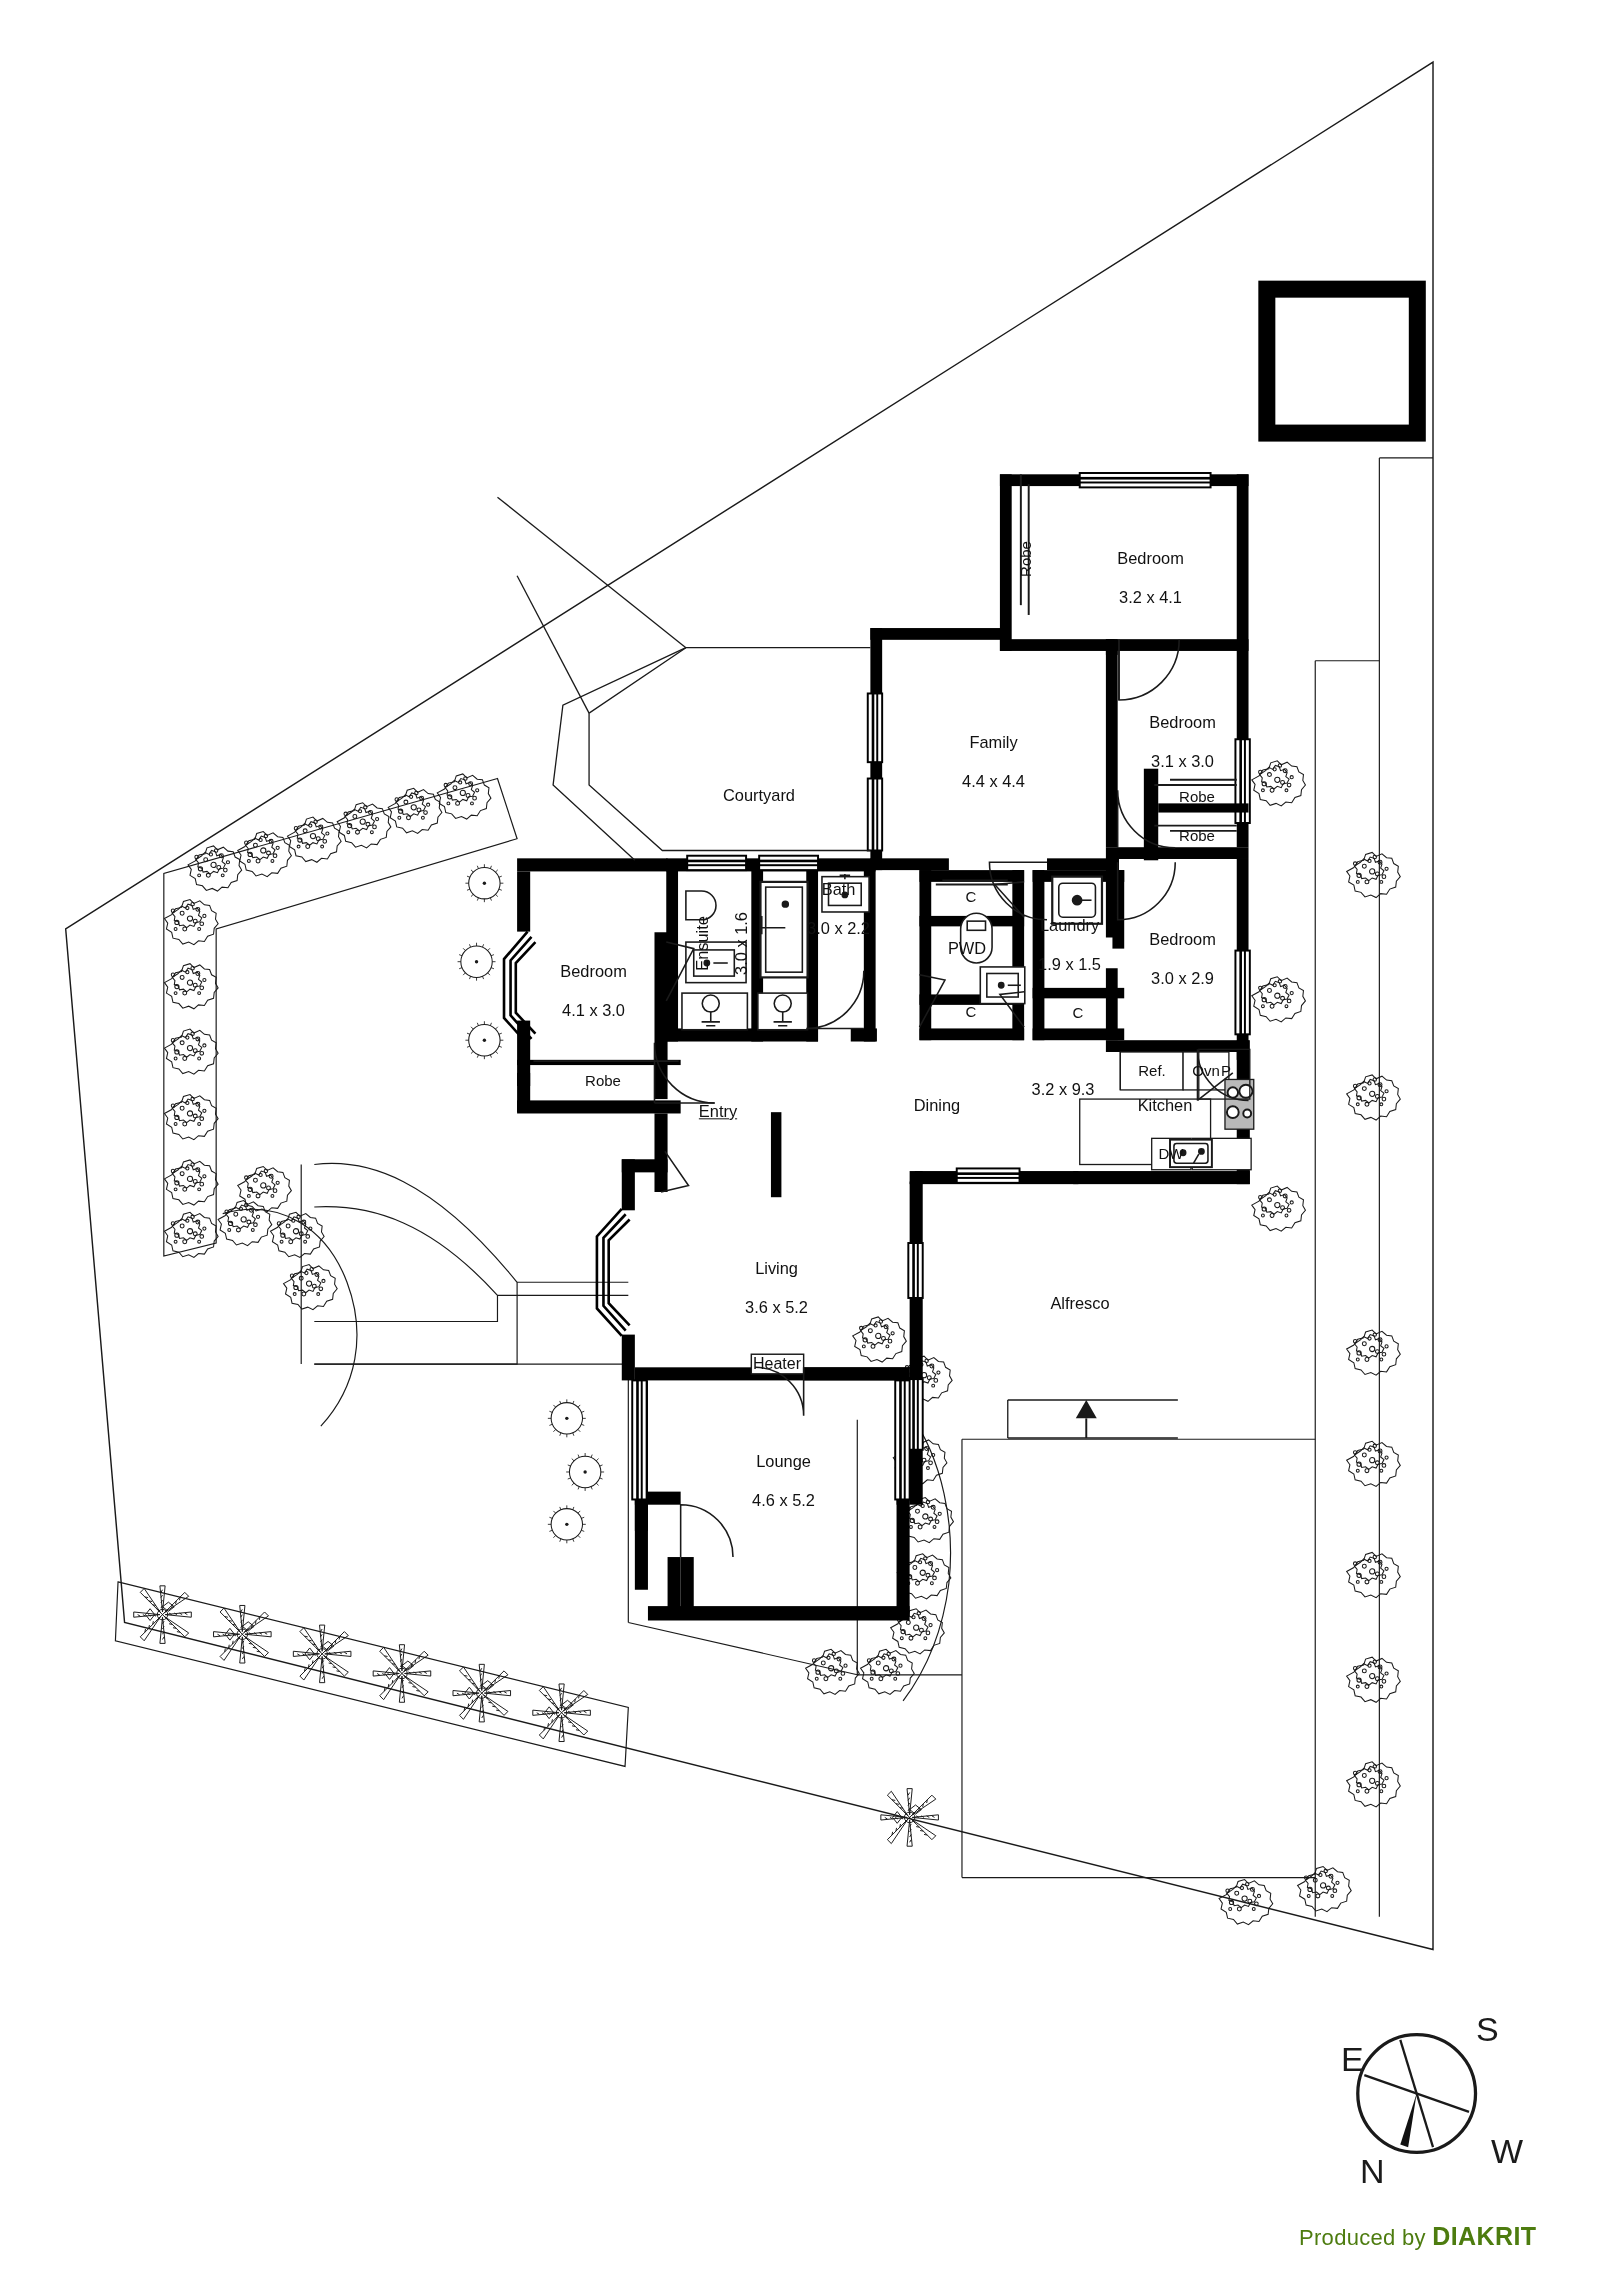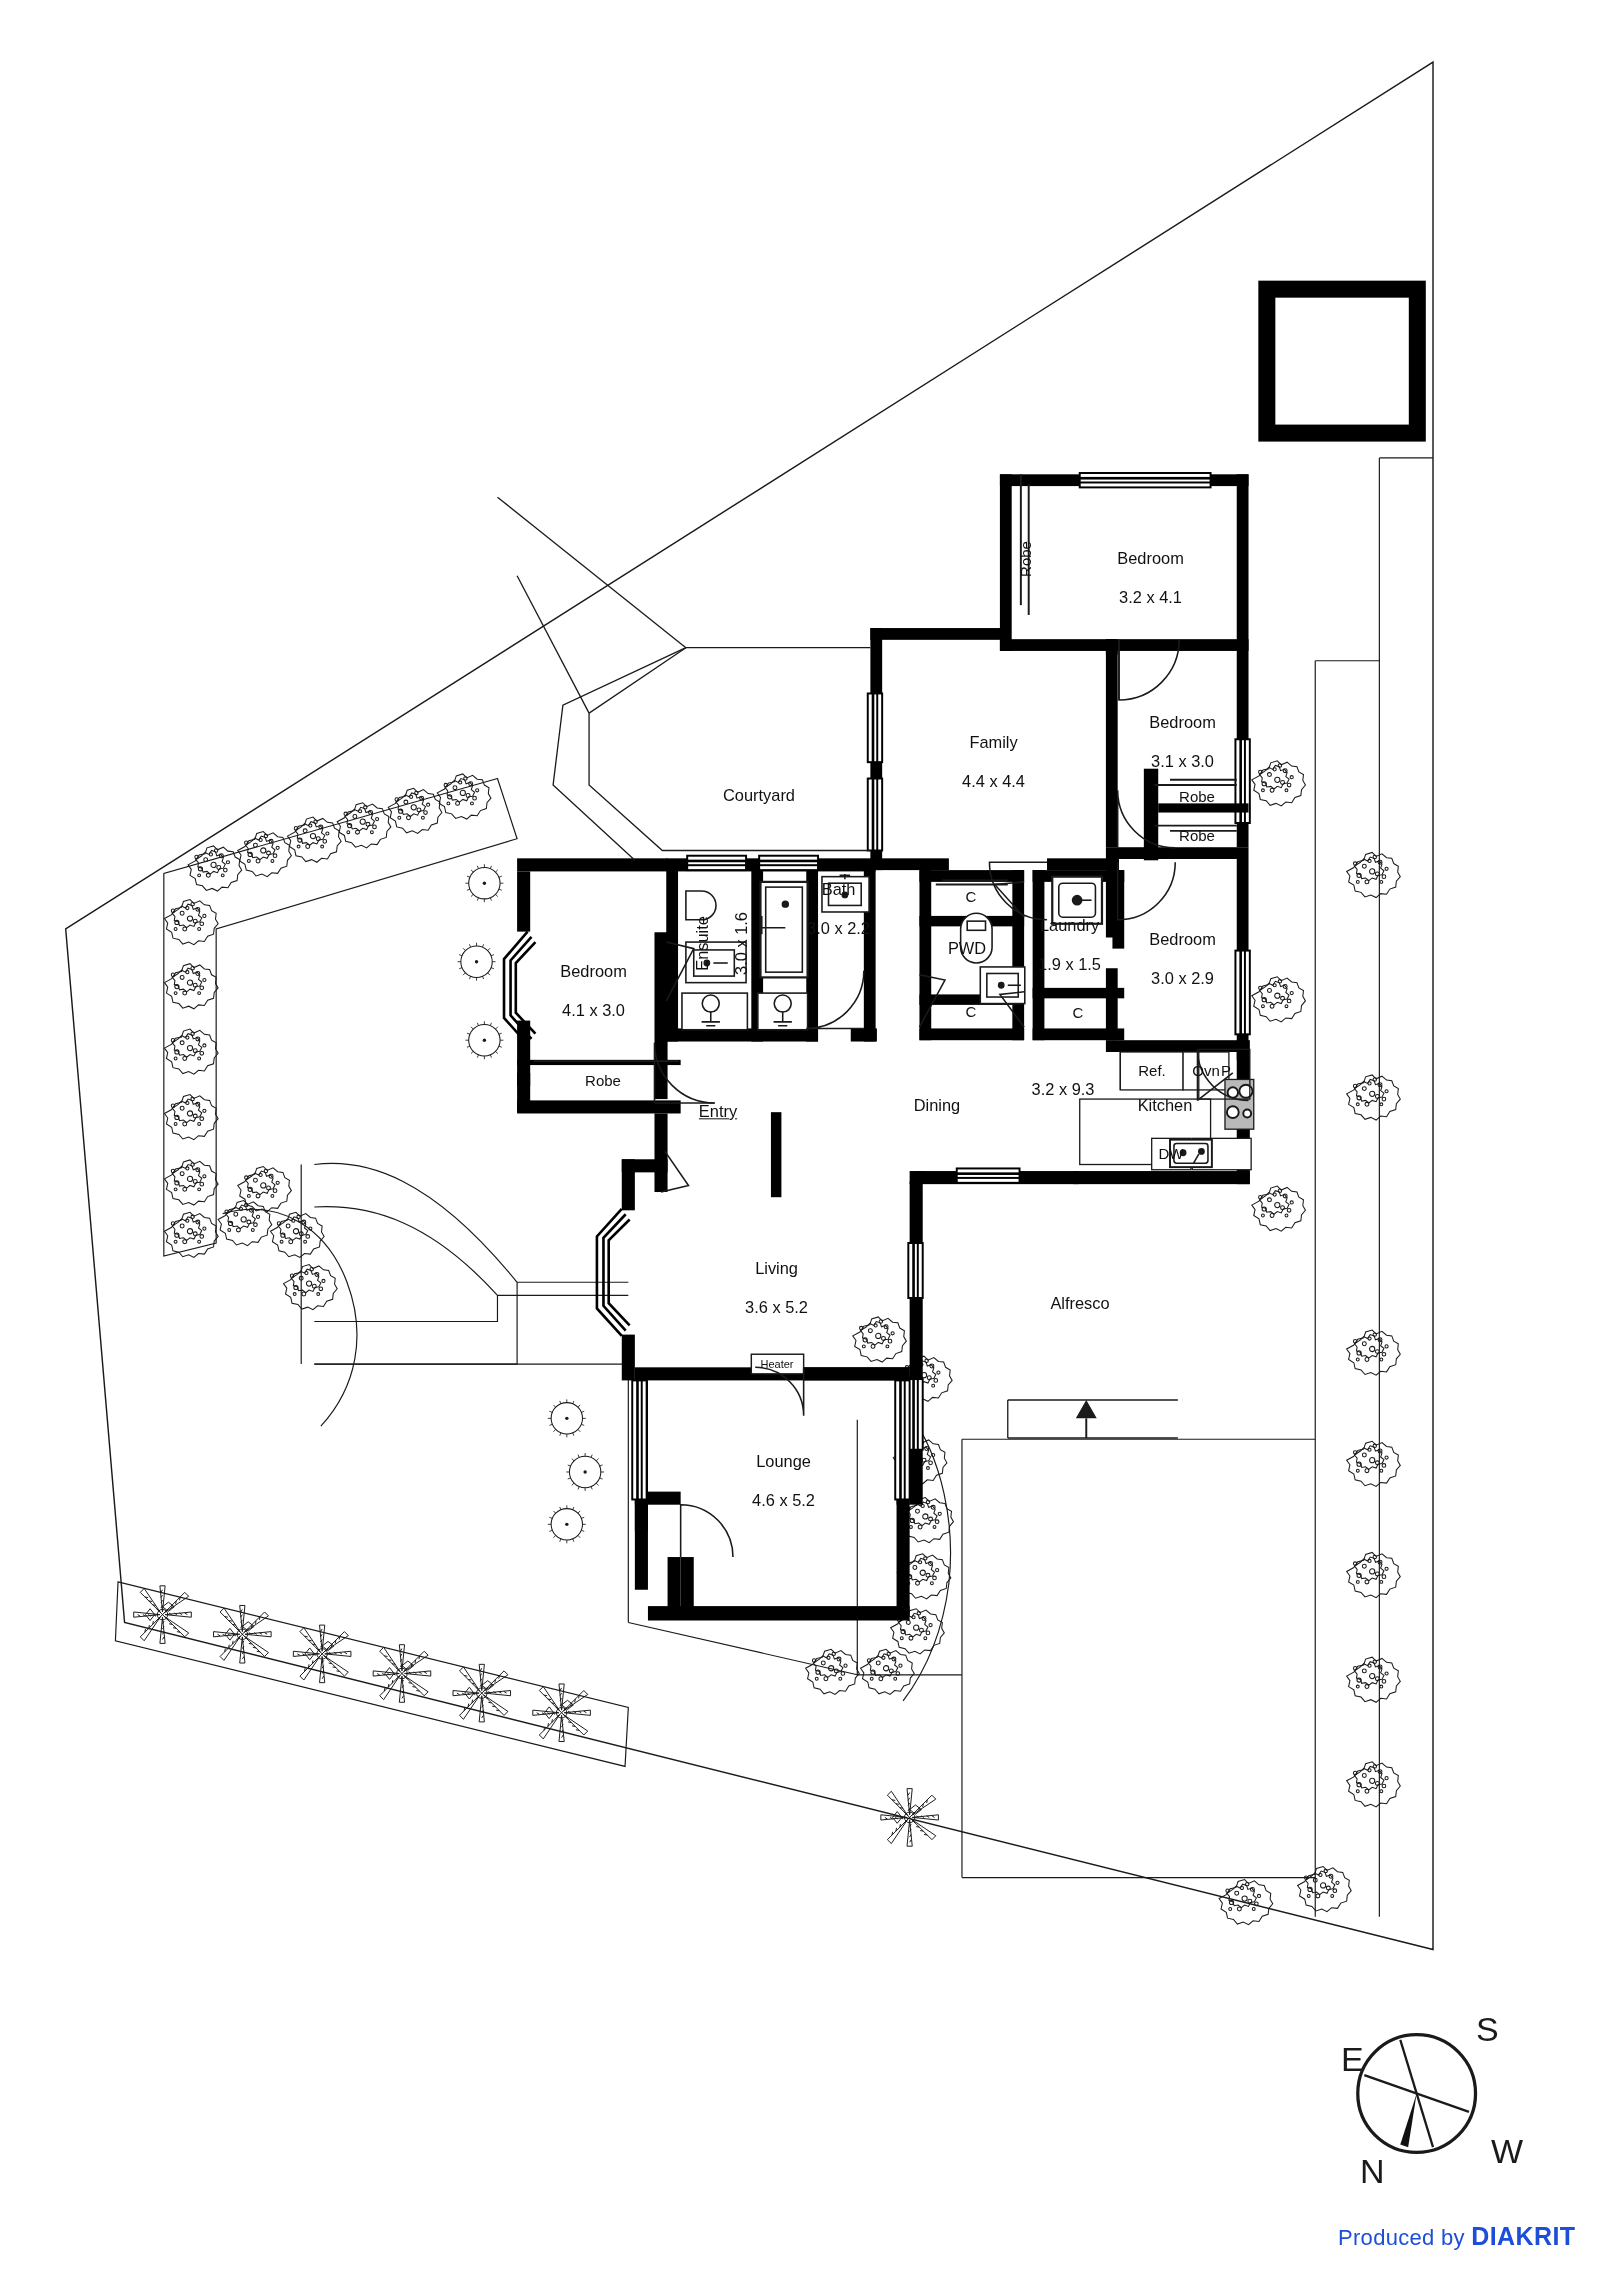--- a/index.html
+++ b/index.html
@@ -3,24 +3,24 @@
 <meta charset="utf-8">
 <style>
   html,body{margin:0;padding:0;background:#ffffff;}
   body{width:1623px;height:2295px;position:relative;overflow:hidden;
        font-family:"Liberation Sans",sans-serif;color:#000;}
   #plan{position:absolute;left:0;top:0;width:1623px;height:2295px;}
   .lbl{position:absolute;white-space:pre;text-align:center;
        font-family:"Liberation Sans",sans-serif;color:#111;line-height:1.18;}
   .lbl.room{font-size:16.4px;}
   .lbl.small{font-size:15px;}
-  .lbl.tiny{font-size:11px;}
+  .lbl.tiny{font-size:16px;}
   .lbl.rot90{transform-origin:center center;transform:translate(-50%,-50%) rotate(-90deg);}
   .lbl.ctr{transform:translate(-50%,-50%);}
-  .credit{position:absolute;left:1338px;top:2222px;font-size:22px;letter-spacing:0.3px;color:#1d4ed8;}
+  .credit{position:absolute;left:1299px;top:2222px;font-size:22px;letter-spacing:0.3px;color:#4d7c0f;}
   .credit b{font-weight:bold;font-size:25px;letter-spacing:0.4px;}
   .compass-lbl{position:absolute;font-size:34px;color:#1b1b1b;}
 </style>
 </head>
 <body>
 
 <svg id="plan" viewBox="0 0 2480 3508" xmlns="http://www.w3.org/2000/svg">
   <defs>
 
     <g id="bush">

